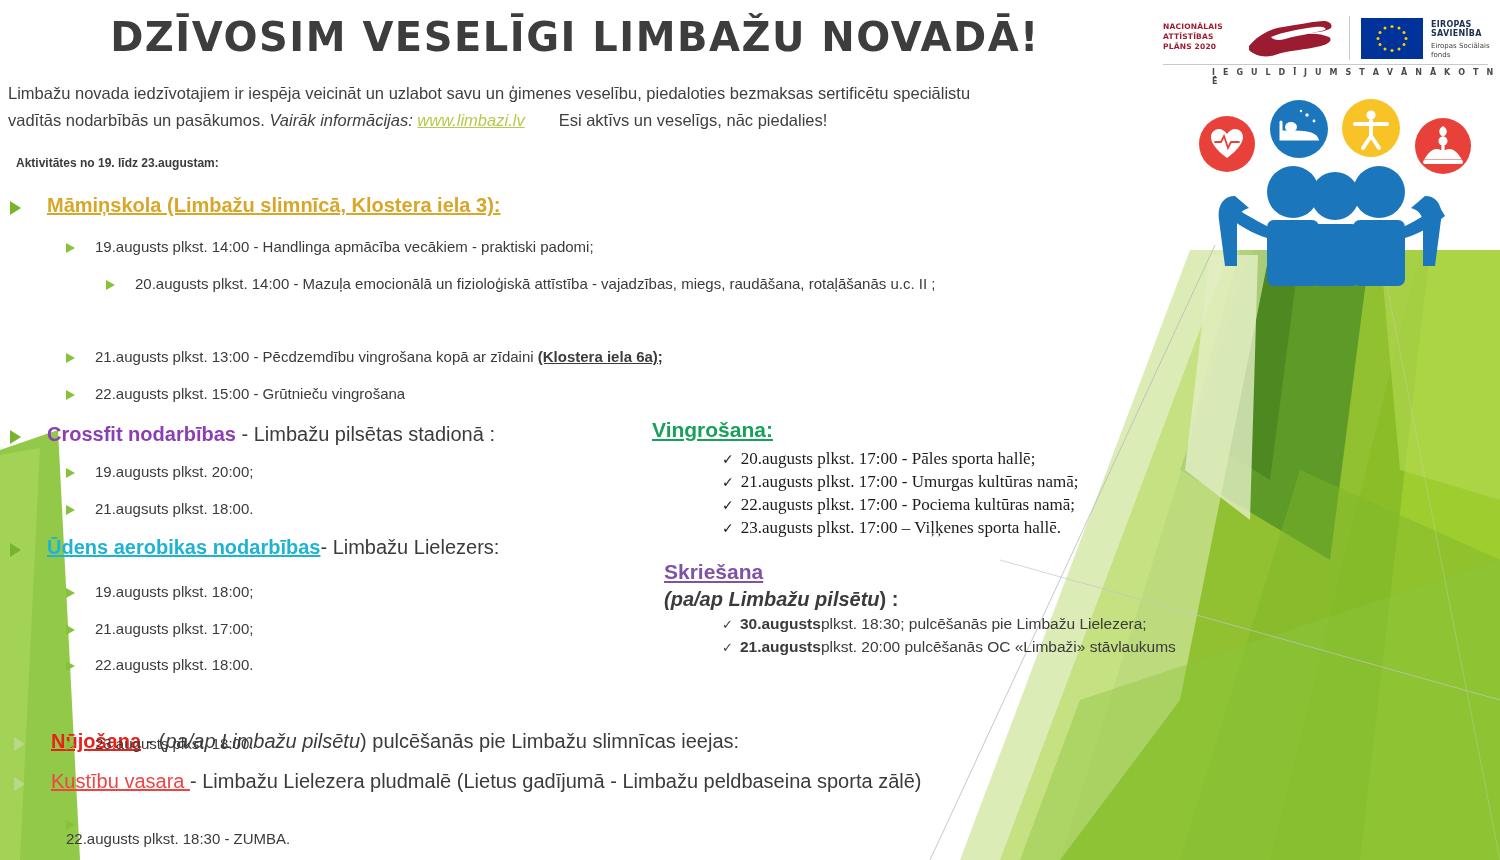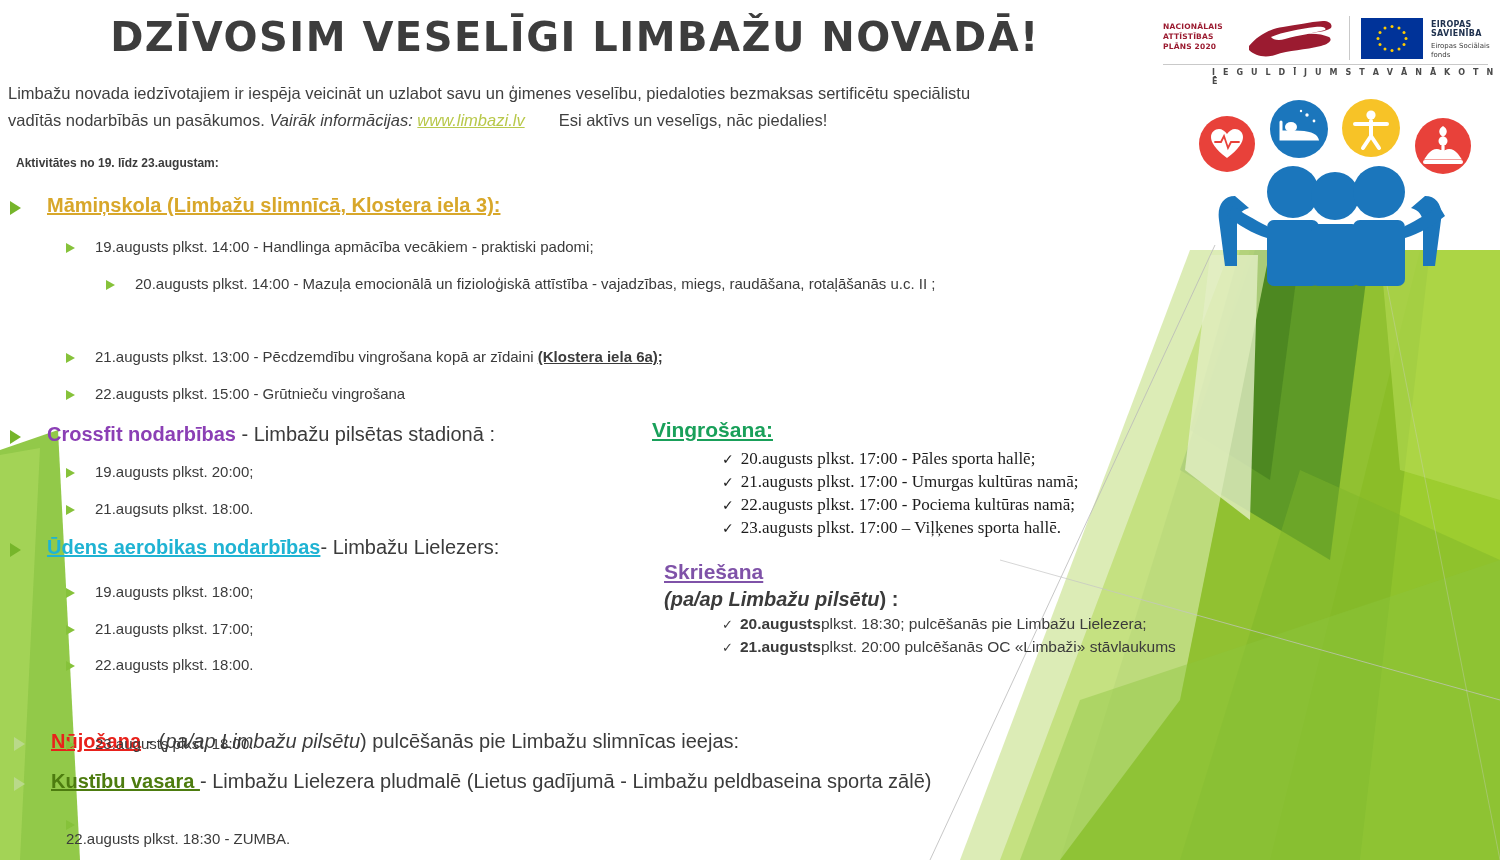--- a/index.html
+++ b/index.html
@@ -73,21 +73,21 @@
   .lvl2 .txt{font-size:15px;color:#3b3b3b;white-space:nowrap;}
 
   .u{text-decoration:underline;}
   .b{font-weight:700;}
   .i{font-style:italic;}
 
   .c-gold{color:#d8a72a;font-weight:600;}
   .c-purple{color:#8b3fb5;font-weight:600;}
   .c-cyan{color:#1fb3d3;font-weight:600;}
   .c-red{color:#e8211b;font-weight:600;}
-  .c-green{color:#4d7c0f;font-weight:700;}
+  .c-green{color:#ef4444;font-weight:400;}
   .c-greenhead{color:#19a05a;font-weight:700;}
   .c-purplehead{color:#7f52a8;font-weight:700;}
 
   
   .rc-head{
     position:absolute;font-size:21px;
   }
   .rc-sub{
     position:absolute;font-size:20px;color:#3b3b3b;font-style:italic;font-weight:600;
   }
@@ -348,21 +348,21 @@
       </div>
   </div>
 
   <div class="rc-head c-purplehead u" style="left:664px;top:560px;">Skriešana</div>
   <div class="rc-sub" style="left:664px;top:588px;">
     <span class="i">(pa/ap Limbažu pilsētu</span><span style="font-style:normal;">) :</span>
   </div>
   <div class="rc-list" style="left:722px;top:612px;">
     <div class="rc-item-sans">
         <span class="chk">✓</span>
-        <span class="bd">20.augusts</span>
+        <span class="bd">30.augusts</span>
         <span> plkst. 18:30; pulcēšanās pie Limbažu Lielezera;</span>
       </div>
     <div class="rc-item-sans">
         <span class="chk">✓</span>
         <span class="bd">21.augusts</span>
         <span>  plkst. 20:00 pulcēšanās OC «Limbaži» stāvlaukums</span>
       </div>
   </div>
 
 </div>

